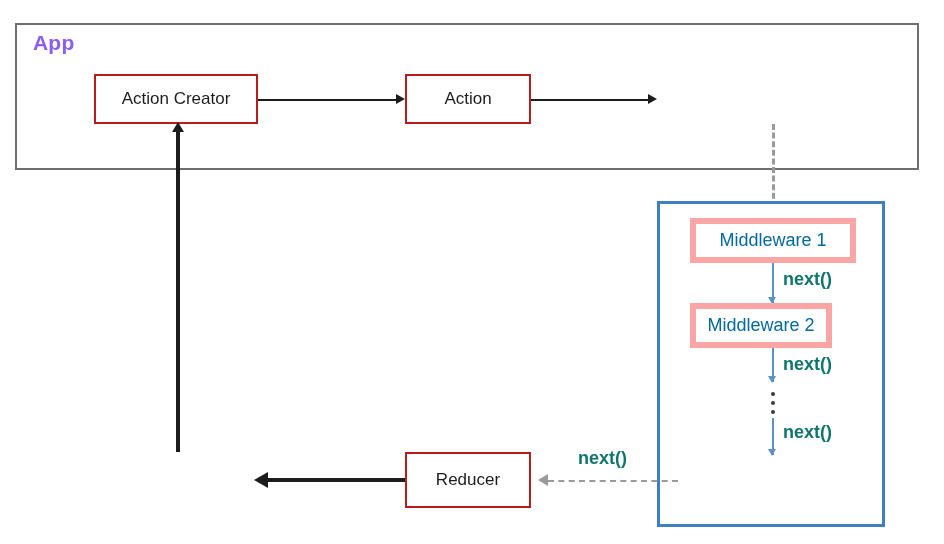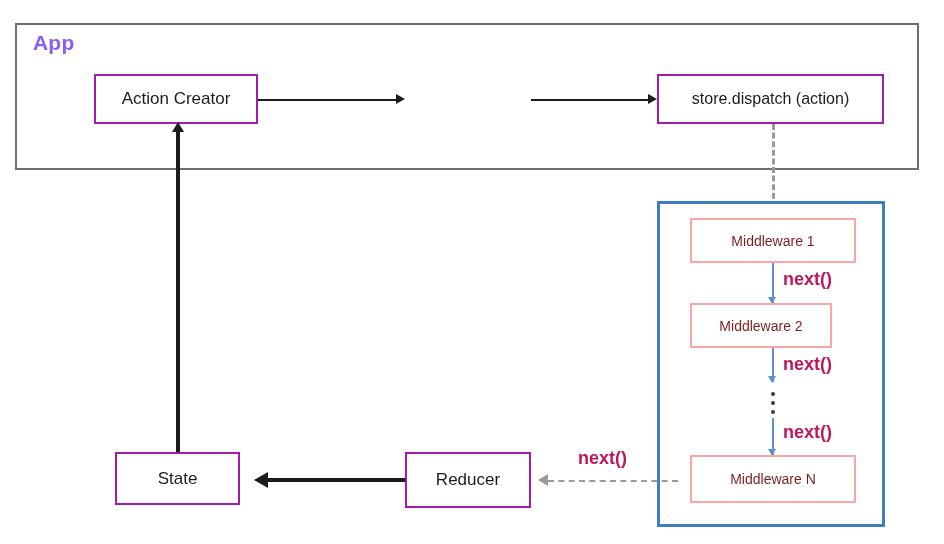--- a/index.html
+++ b/index.html
@@ -44,41 +44,41 @@
     height: 326px;
     border: 3px solid #3f7fbf;
     box-sizing: border-box;
     background: #ffffff;
   }
 
   
   .box {
     position: absolute;
     box-sizing: border-box;
-    border: 2px solid #a21caf;
+    border: 2px solid #b91c1c;
     background: #ffffff;
     display: flex;
     align-items: center;
     justify-content: center;
     font-size: 17px;
     color: #1c1c1c;
     white-space: nowrap;
   }
 
   
   .mwbox {
     position: absolute;
     box-sizing: border-box;
-    border: 2px solid #fca5a5;
+    border: 6px solid #fca5a5;
     background: #ffffff;
     display: flex;
     align-items: center;
     justify-content: center;
-    font-size: 14px;
-    color: #7f1d1d;
+    font-size: 18px;
+    color: #0369a1;
     white-space: nowrap;
   }
 
   
   .hline {
     position: absolute;
     height: 0;
     border-top: 2px solid #1c1c1c;
   }
   .vline {
@@ -137,21 +137,21 @@
     border-top: 6px solid transparent;
     border-bottom: 6px solid transparent;
     border-right: 10px solid #9a9a9a;
   }
 
   
   .next-label {
     position: absolute;
     font-size: 18px;
     font-weight: bold;
-    color: #be185d;
+    color: #0f766e;
     white-space: nowrap;
   }
   .ellipsis-dot {
     position: absolute;
     width: 4px;
     height: 4px;
     border-radius: 50%;
     background: #3a3a3a;
   }
 </style>
@@ -161,25 +161,25 @@
 <div id="canvas">
 
   <div class="app-container"></div>
   <div class="app-label">App</div>
 
   <div class="box" style="left:94px; top:74px; width:164px; height:50px;">Action Creator</div>
 
   <div class="hline" style="left:258px; top:99px; width:138px;"></div>
   <div class="ah ah-right" style="left:396px; top:94px;"></div>
 
+  <div class="box" style="left:405px; top:74px; width:126px; height:50px;">Action</div>
 
   <div class="hline" style="left:531px; top:99px; width:117px;"></div>
   <div class="ah ah-right" style="left:648px; top:94px;"></div>
 
-  <div class="box" style="left:657px; top:74px; width:227px; height:50px; font-size:16px;">store.dispatch (action)</div>
 
   <div class="dash-v" style="left:772px; top:124px; height:92px;"></div>
   <div class="ah ah-down-gray" style="left:766px; top:212px;"></div>
 
   <div class="mw-container"></div>
 
   <div class="mwbox" style="left:690px; top:218px; width:166px; height:45px;">Middleware 1</div>
 
   <div class="vline-blue" style="left:772px; top:263px; height:40px;"></div>
   <div class="ah ah-down-blue" style="left:768px; top:297px;"></div>
@@ -194,29 +194,27 @@
   <div>
     <div class="ellipsis-dot" style="left:771px; top:392px;"></div>
     <div class="ellipsis-dot" style="left:771px; top:401px;"></div>
     <div class="ellipsis-dot" style="left:771px; top:410px;"></div>
   </div>
 
   <div class="vline-blue" style="left:772px; top:418px; height:37px;"></div>
   <div class="ah ah-down-blue" style="left:768px; top:449px;"></div>
   <div class="next-label" style="left:783px; top:422px;">next()</div>
 
-  <div class="mwbox" style="left:690px; top:455px; width:166px; height:48px;">Middleware N</div>
 
   <div class="dash-h" style="left:548px; top:480px; width:130px;"></div>
   <div class="ah ah-left-gray" style="left:538px; top:474px;"></div>
   <div class="next-label" style="left:578px; top:448px;">next()</div>
 
   <div class="box" style="left:405px; top:452px; width:126px; height:56px;">Reducer</div>
 
   <div class="hline" style="left:268px; top:478px; width:137px; border-top-width:4px;"></div>
   <div class="ah ah-left-thick" style="left:254px; top:472px;"></div>
 
-  <div class="box" style="left:115px; top:452px; width:125px; height:53px;">State</div>
 
   <div class="vline" style="left:176px; top:130px; height:322px; border-left-width:4px;"></div>
   <div class="ah ah-up" style="left:172px; top:122px;"></div>
 
 </div>
 
 </body></html>

